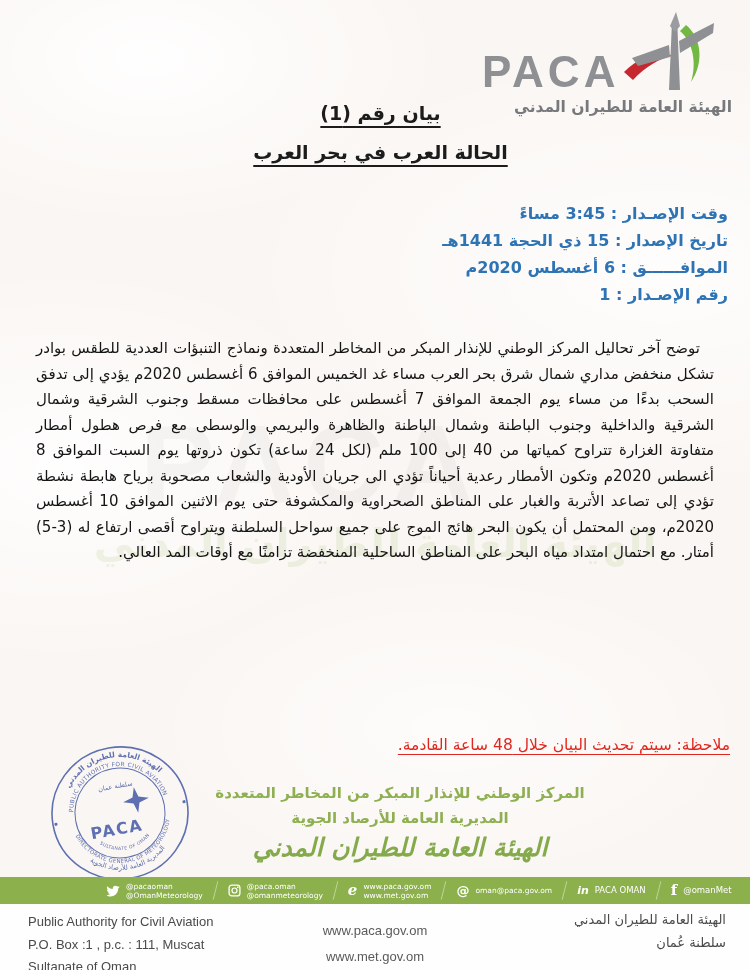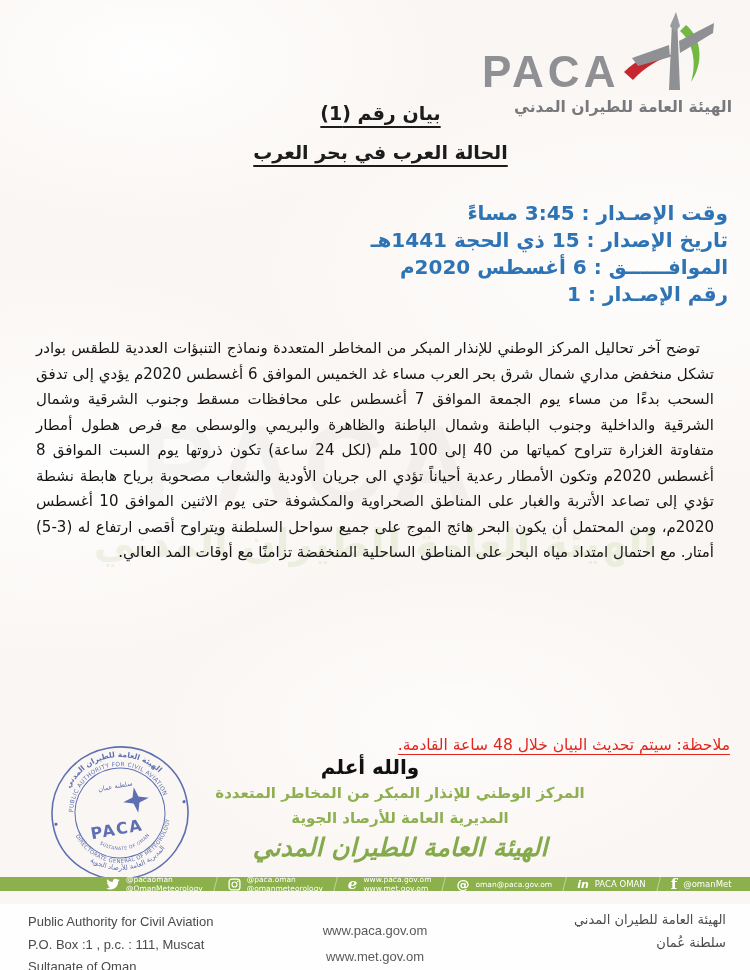--- a/index.html
+++ b/index.html
@@ -24,40 +24,40 @@
   .logo-brand{position:absolute;left:6px;bottom:24px;font-family:"Liberation Sans",sans-serif;
     font-size:44px;font-weight:bold;color:#8f9094;letter-spacing:4px;line-height:1;}
   .logo-sub{position:absolute;right:2px;bottom:2px;direction:rtl;font-size:15.5px;color:#77797c;font-weight:bold;}
   
   .title-block{position:absolute;top:102px;left:0;right:0;text-align:center;}
   .title-line{font-size:19px;font-weight:bold;direction:rtl;
     text-decoration:underline;text-underline-offset:6px;text-decoration-thickness:1.5px;margin-left:11px;}
   .title-line + .title-line{margin-top:17px;}
   
   .meta-block{position:absolute;top:200px;right:22px;direction:rtl;text-align:right;
-    font-size:20px;line-height:27px;font-weight:bold;}
+    font-size:16px;line-height:27px;font-weight:bold;}
   
   .body-block{position:absolute;top:320px;left:20px;width:710px;height:414px;overflow:hidden;
     direction:rtl;text-align:justify;font-size:15px;line-height:25.5px;color:#151515;}
   .body-block p{margin:16px;}
   .body-block p.p1{text-indent:14px;}
   .body-block p.p2{margin-top:20px;}
   
   .note{position:absolute;top:736px;right:20px;direction:rtl;font-size:15.5px;
     text-decoration:underline;text-underline-offset:4px;}
   .closing{position:absolute;top:755px;left:255px;width:230px;text-align:center;
     direction:rtl;font-size:20px;font-weight:bold;color:#111;}
   .sig{position:absolute;top:784px;left:110px;width:580px;text-align:center;direction:rtl;}
   .sig .org{font-size:15px;font-weight:bold;}
   .sig .org2{margin-top:7px;}
   .sig .org3{margin-top:6px;font-family:"DejaVu Serif",serif;font-size:25px;font-weight:bold;font-style:italic;}
   
   .stamp{position:absolute;top:742px;left:34px;}
   
-  .socialbar{position:absolute;top:877px;left:0;right:0;height:14px;display:flex;align-items:center;
+  .socialbar{position:absolute;top:877px;left:0;right:0;height:27px;display:flex;align-items:center;
     padding-left:106px;box-sizing:border-box;gap:12px;}
   .sb-item{display:flex;align-items:center;gap:6px;color:#fff;white-space:nowrap;}
   .sb-text{display:flex;flex-direction:column;justify-content:center;font-size:7.5px;line-height:9px;}
   .sb-divider{width:1px;height:19px;background:rgba(255,255,255,.45);transform:rotate(14deg);}
   .sb-glyph{font-weight:bold;color:#fff;line-height:1;}
   .g-e{font-family:"DejaVu Serif",serif;font-size:15px;font-style:italic;}
   .g-at{font-size:13px;}
   .g-in{font-size:11px;font-style:italic;}
   .g-f{font-family:"DejaVu Serif",serif;font-size:15px;}
   
@@ -101,21 +101,20 @@
     <div lang="ar">الموافــــــق : 6 أغسطس 2020م</div>
     <div lang="ar">رقم الإصـدار : 1</div>
   </div>
 
   <div class="body-block">
     <p class="p1" lang="ar">توضح آخر تحاليل المركز الوطني للإنذار المبكر من المخاطر المتعددة ونماذج التنبؤات العددية للطقس بوادر تشكل منخفض مداري شمال شرق بحر العرب مساء غد الخميس الموافق 6 أغسطس 2020م يؤدي إلى تدفق السحب بدءًا من مساء يوم الجمعة الموافق 7 أغسطس على محافظات مسقط وجنوب الشرقية وشمال الشرقية والداخلية وجنوب الباطنة وشمال الباطنة والظاهرة والبريمي والوسطى مع فرص هطول أمطار متفاوتة الغزارة تتراوح كمياتها من 40 إلى 100 ملم (لكل 24 ساعة) تكون ذروتها يوم السبت الموافق 8 أغسطس 2020م وتكون الأمطار رعدية أحياناً تؤدي الى جريان الأودية والشعاب مصحوبة برياح هابطة نشطة تؤدي إلى تصاعد الأتربة والغبار على المناطق الصحراوية والمكشوفة حتى يوم الاثنين الموافق 10 أغسطس 2020م، ومن المحتمل أن يكون البحر هائج الموج على جميع سواحل السلطنة ويتراوح أقصى ارتفاع له (3-5) أمتار. مع احتمال امتداد مياه البحر على المناطق الساحلية المنخفضة تزامنًا مع أوقات المد العالي.</p>
   </div>
 
   <div class="note" style="color:#e1261d" lang="ar">ملاحظة: سيتم تحديث البيان خلال 48 ساعة القادمة.</div>
 
-  <div class="closing" lang="ar">والله أعلم</div>
   <div class="sig" style="color:#8fb052">
     <div class="org org1" lang="ar">المركز الوطني للإنذار المبكر من المخاطر المتعددة</div>
     <div class="org org2" lang="ar">المديرية العامة للأرصاد الجوية</div>
     <div class="org3" lang="ar" style="color:#84aa4c">الهيئة العامة للطيران المدني</div>
   </div>
 
   <div class="stamp">
     <svg width="172" height="142" viewBox="0 0 172 142">
       <g transform="rotate(-10 86 71)" opacity="0.82" fill="#3d53a3">
         <ellipse cx="86" cy="71" rx="68" ry="66" fill="none" stroke="#3d53a3" stroke-width="1.6"></ellipse>

